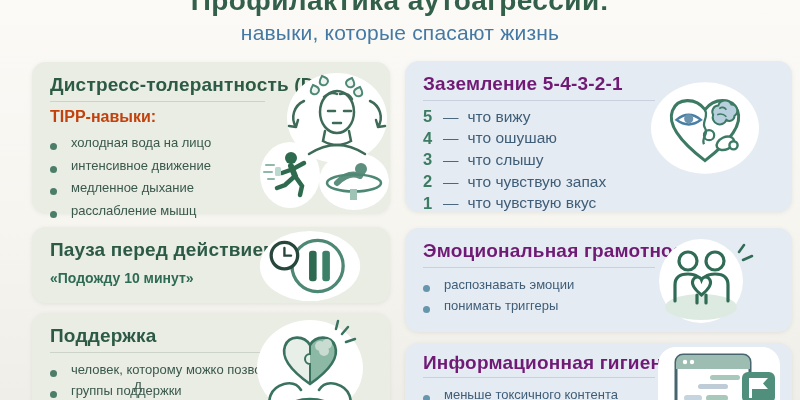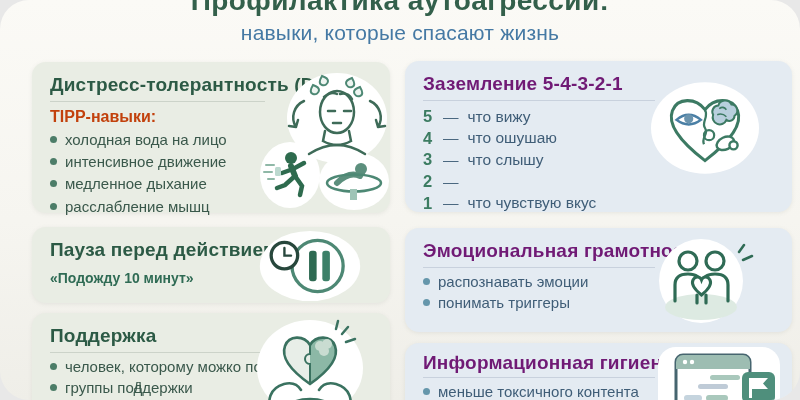--- a/index.html
+++ b/index.html
@@ -1,20 +1,19 @@
 <!DOCTYPE html>
 <html><head>
 <meta charset="utf-8">
 <style>
   html,body{margin:0;padding:0;background:#e8e8e8;}
   .page{
     position:relative;width:800px;height:400px;overflow:hidden;
     background:linear-gradient(180deg,#fbfaf6 0%,#f6f5f0 55%,#efeee8 100%);
     font-family:"Liberation Sans",sans-serif;
-    border-radius:29px;
     -webkit-font-smoothing:antialiased;
   }
   
   .title{
     position:absolute;top:-15px;left:0;width:100%;text-align:center;margin:0;
     font-size:28px;font-weight:700;color:#33604b;letter-spacing:.4px;
   }
   .subtitle{
     position:absolute;top:21px;left:0;width:100%;text-align:center;
     font-size:21px;font-weight:500;color:#4579a4;letter-spacing:.2px;
@@ -34,21 +33,21 @@
   .cl h2{color:#2c5a45;}
   .cr h2{color:#701a75;}
   #card-r3 h2{padding-top:9px;}
   .divider{height:1px;margin:5px 0 0 18px;width:60%;}
   .cl .divider{background:rgba(70,95,80,.18);}
   .cr .divider{background:rgba(70,95,130,.18);}
   #card-r3 .divider{margin-top:3px;}
 
   .tipp{padding:7px 18px 0;font-size:16px;line-height:16px;font-weight:700;color:#c2410c;}
   ul.bullets{list-style:none;margin:3px 0 0;padding:0 18px;}
-  .bullets li{display:flex;align-items:center;gap:8px;height:22.4px;font-size:15px;}
+  .bullets li{display:flex;align-items:flex-end;gap:14px;height:22.4px;font-size:13px;}
   .cl .bullets li{color:#3a584b;height:21px;}
   .cr .bullets li{color:#3f5d77;height:21px;}
   #card-l1 .bullets li{height:22.4px;}
   .dot{width:7px;height:7px;border-radius:50%;flex:none;}
   .cl .dot{background:#4c7d68;}
   .cr .dot{background:#6596ab;}
   .quote{padding:9px 18px 0;font-size:14px;font-weight:600;color:#2f6b54;}
 
   ul.glist{list-style:none;margin:5px 0 0;padding:0 18px;}
   .glist li{display:flex;align-items:center;gap:9px;height:21.6px;font-size:15.5px;color:#3f5d77;}
@@ -211,20 +210,21 @@
           <span>что ошушаю</span>
         </li>
       <li>
           <span class="num">3</span>
           <span class="dash">—</span>
           <span>что слышу</span>
         </li>
       <li>
           <span class="num">2</span>
           <span class="dash">—</span>
+          <span>что чувствую запах</span>
         </li>
       <li>
           <span class="num">1</span>
           <span class="dash">—</span>
           <span>что чувствую вкус</span>
         </li>
     </ul>
     <span class="icon-wrap" id="icon-r1">
       <svg width="110" height="94" viewBox="0 0 108 92">
         <ellipse cx="54" cy="46" rx="53" ry="45" fill="#ffffff"></ellipse>

